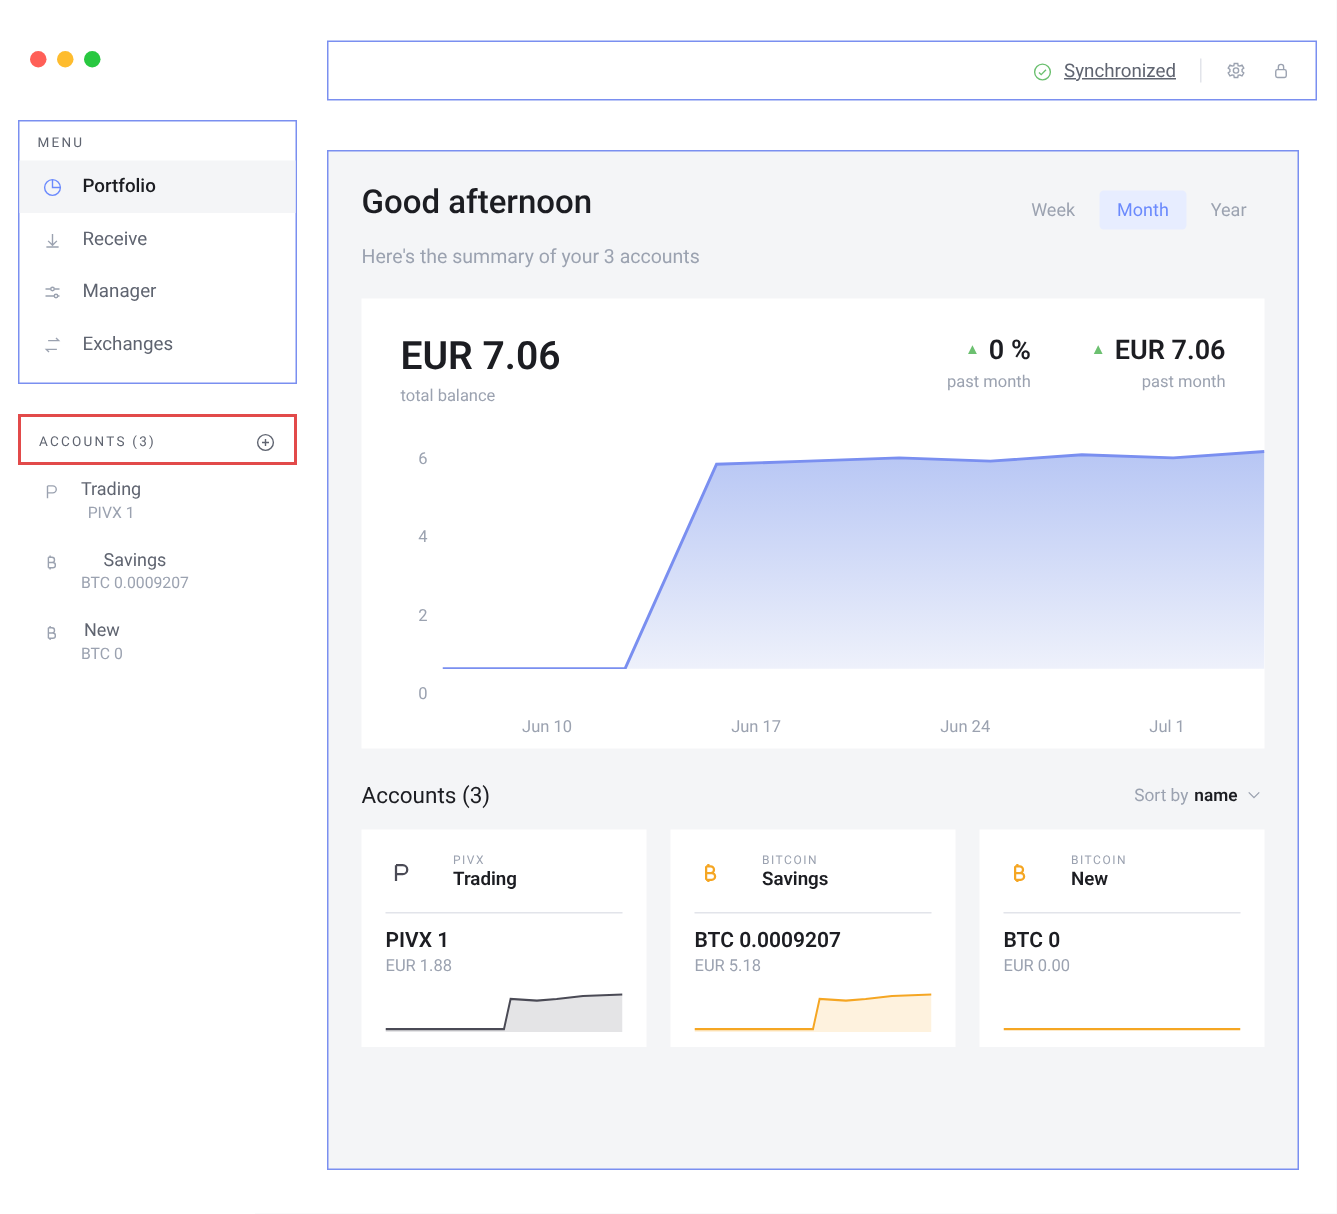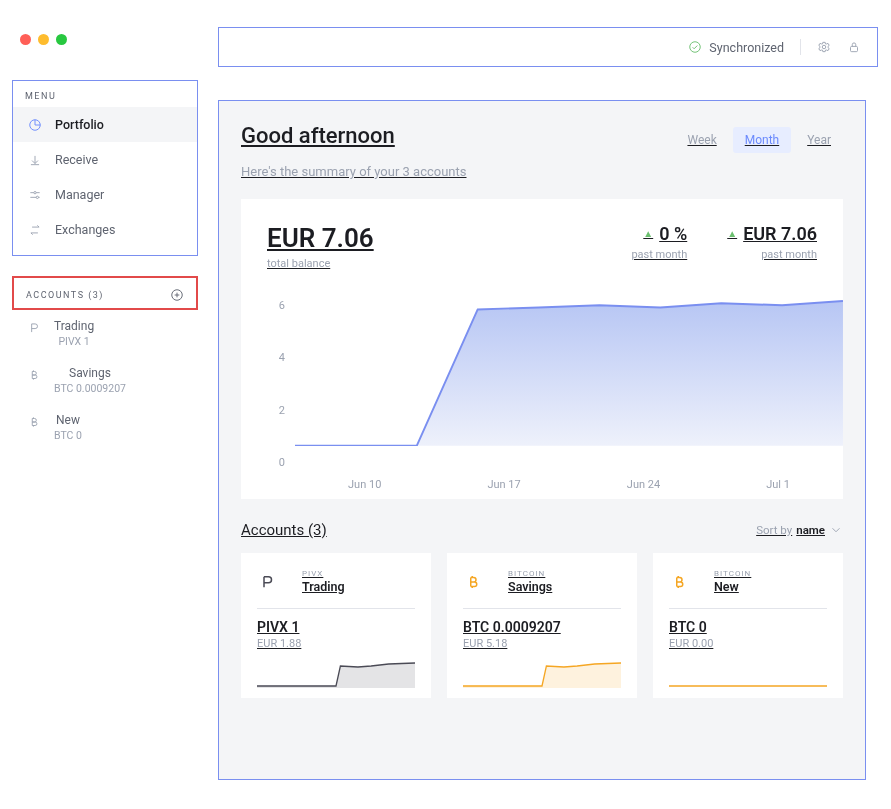--- a/index.html
+++ b/index.html
@@ -38,21 +38,21 @@
 
   
   .topbar {
     position: absolute;
     top: 27px; left: 218px; width: 660px; height: 40px;
     border: 1.5px solid var(--blue-outline);
     display: flex; align-items: center; justify-content: flex-end;
     padding: 0 16px; gap: 16px;
     font-size: 12.5px; color: var(--text-mid);
   }
-  .topbar .sync { display: flex; align-items: flex-start; gap: 7px; color: var(--text-mid); }
+  .topbar .sync { display: flex; align-items: flex-end; gap: 7px; color: var(--text-mid); text-decoration: underline; }
   .topbar .sync .icon { color: var(--green); }
   .topbar .vdiv { width: 1px; height: 16px; background: var(--divider); }
   .topbar .icon-btn { color: var(--text-light); cursor: pointer; }
 
   
   .sidebar {
     position: absolute;
     top: 80px; left: 12px; width: 186px; text-align: center;
   }
   .menu-box {
@@ -88,21 +88,20 @@
   .account-item .sub  { font-size: 10.5px; color: var(--text-light); margin-top: 2px; }
 
   
   .main {
     position: absolute;
     top: 100px; left: 218px; width: 648px; height: 680px;
     border: 1.5px solid var(--blue-outline);
     background: var(--bg);
     padding: 22px;
     overflow: hidden;
-    text-decoration: underline;
   }
   .greeting {
     display: flex; justify-content: space-between; align-items: flex-start;
   }
   .greeting h1 { margin: 0; font-size: 22px; font-weight: 500; color: var(--text-dark); }
   .greeting p  { margin: 16px 0 0; font-size: 13px; color: var(--text-light); }
   .range-tabs { display: flex; gap: 4px; font-size: 12px; color: var(--text-light); margin-top: 4px; }
   .range-tabs span { padding: 6px 12px; border-radius: 3px; cursor: pointer; }
   .range-tabs span.active { background: var(--accent-bg); color: var(--accent); }
 

